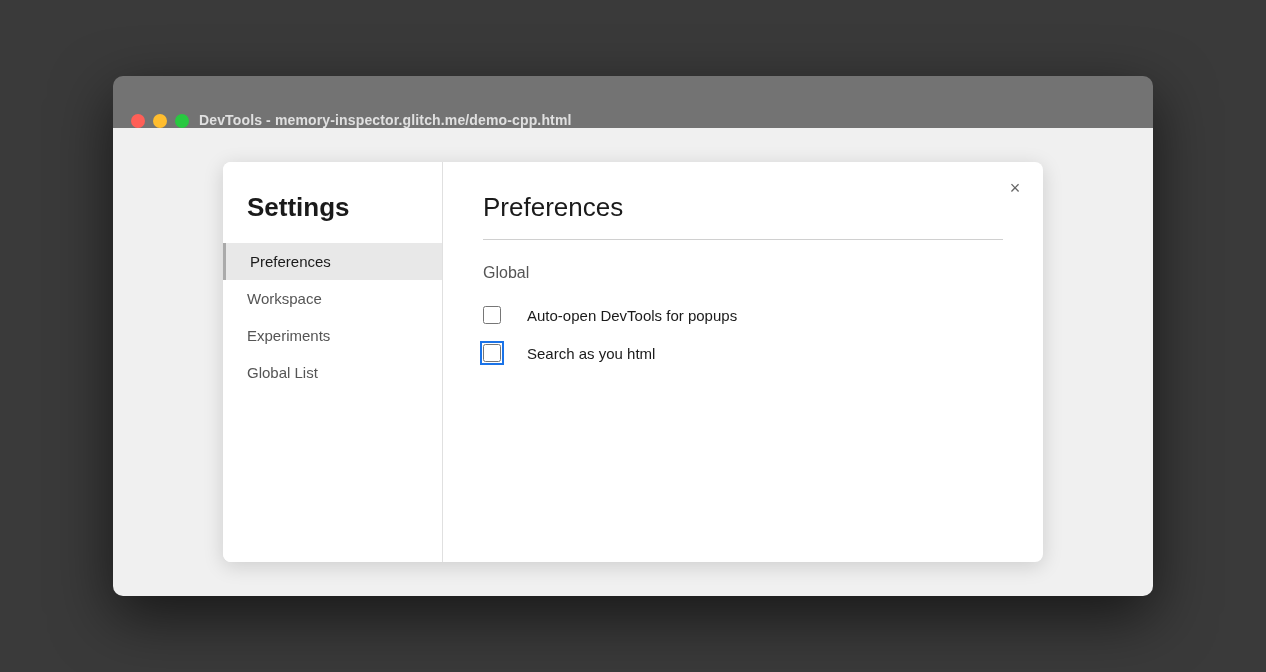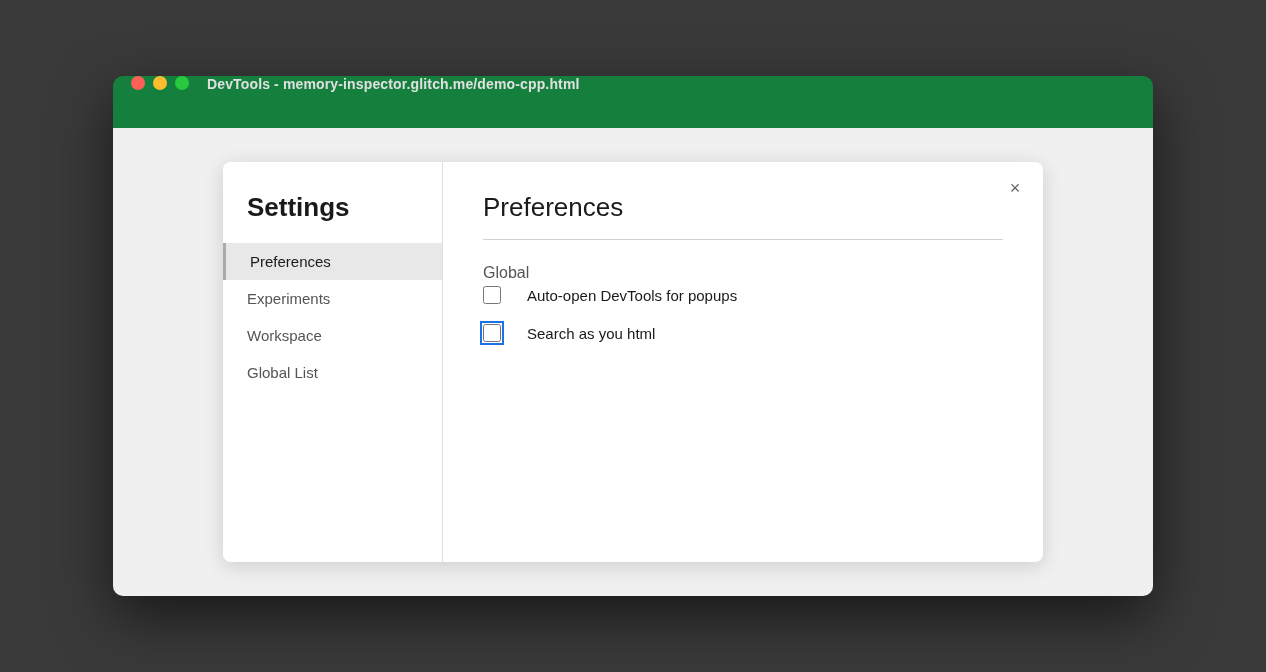--- a/index.html
+++ b/index.html
@@ -16,26 +16,25 @@
 
     .browser-window {
       width: 1040px;
       height: 520px;
       border-radius: 10px;
       overflow: hidden;
       box-shadow: 0 20px 60px rgba(0,0,0,0.6);
     }
 
     .title-bar {
-      background: #15803d;
+      background: #737373;
       height: 52px;
       display: flex;
-      align-items: flex-start;
+      align-items: flex-end;
       padding: 0 18px;
-      gap: 8px;
     }
 
     .traffic-lights {
       display: flex;
       gap: 8px;
       margin-right: 10px;
     }
 
     .traffic-light {
       width: 14px;
@@ -142,21 +141,21 @@
     .divider {
       border: none;
       border-top: 1px solid #d0d0d0;
       margin-bottom: 24px;
     }
 
     .section-title {
       font-size: 16px;
       font-weight: 400;
       color: #555;
-      margin-bottom: 4px;
+      margin-bottom: 24px;
     }
 
     .checkbox-row {
       display: flex;
       align-items: center;
       gap: 26px;
       margin-bottom: 20px;
     }
 
     .checkbox-wrap {
@@ -202,24 +201,24 @@
 
       <button class="close-button">×</button>
 
       <div class="sidebar">
         <div class="sidebar-title">Settings</div>
         <ul class="sidebar-nav">
           <li class="sidebar-item active">
             <span>Preferences</span>
           </li>
           <li class="sidebar-item">
+            <span>Workspace</span>
+          </li>
+          <li class="sidebar-item">
             <span>Experiments</span>
-          </li>
-          <li class="sidebar-item">
-            <span>Workspace</span>
           </li>
           <li class="sidebar-item">
             <span>Global List</span>
           </li>
         </ul>
       </div>
 
       <div class="main-content">
         <h1 class="main-title">Preferences</h1>
         <hr class="divider">

